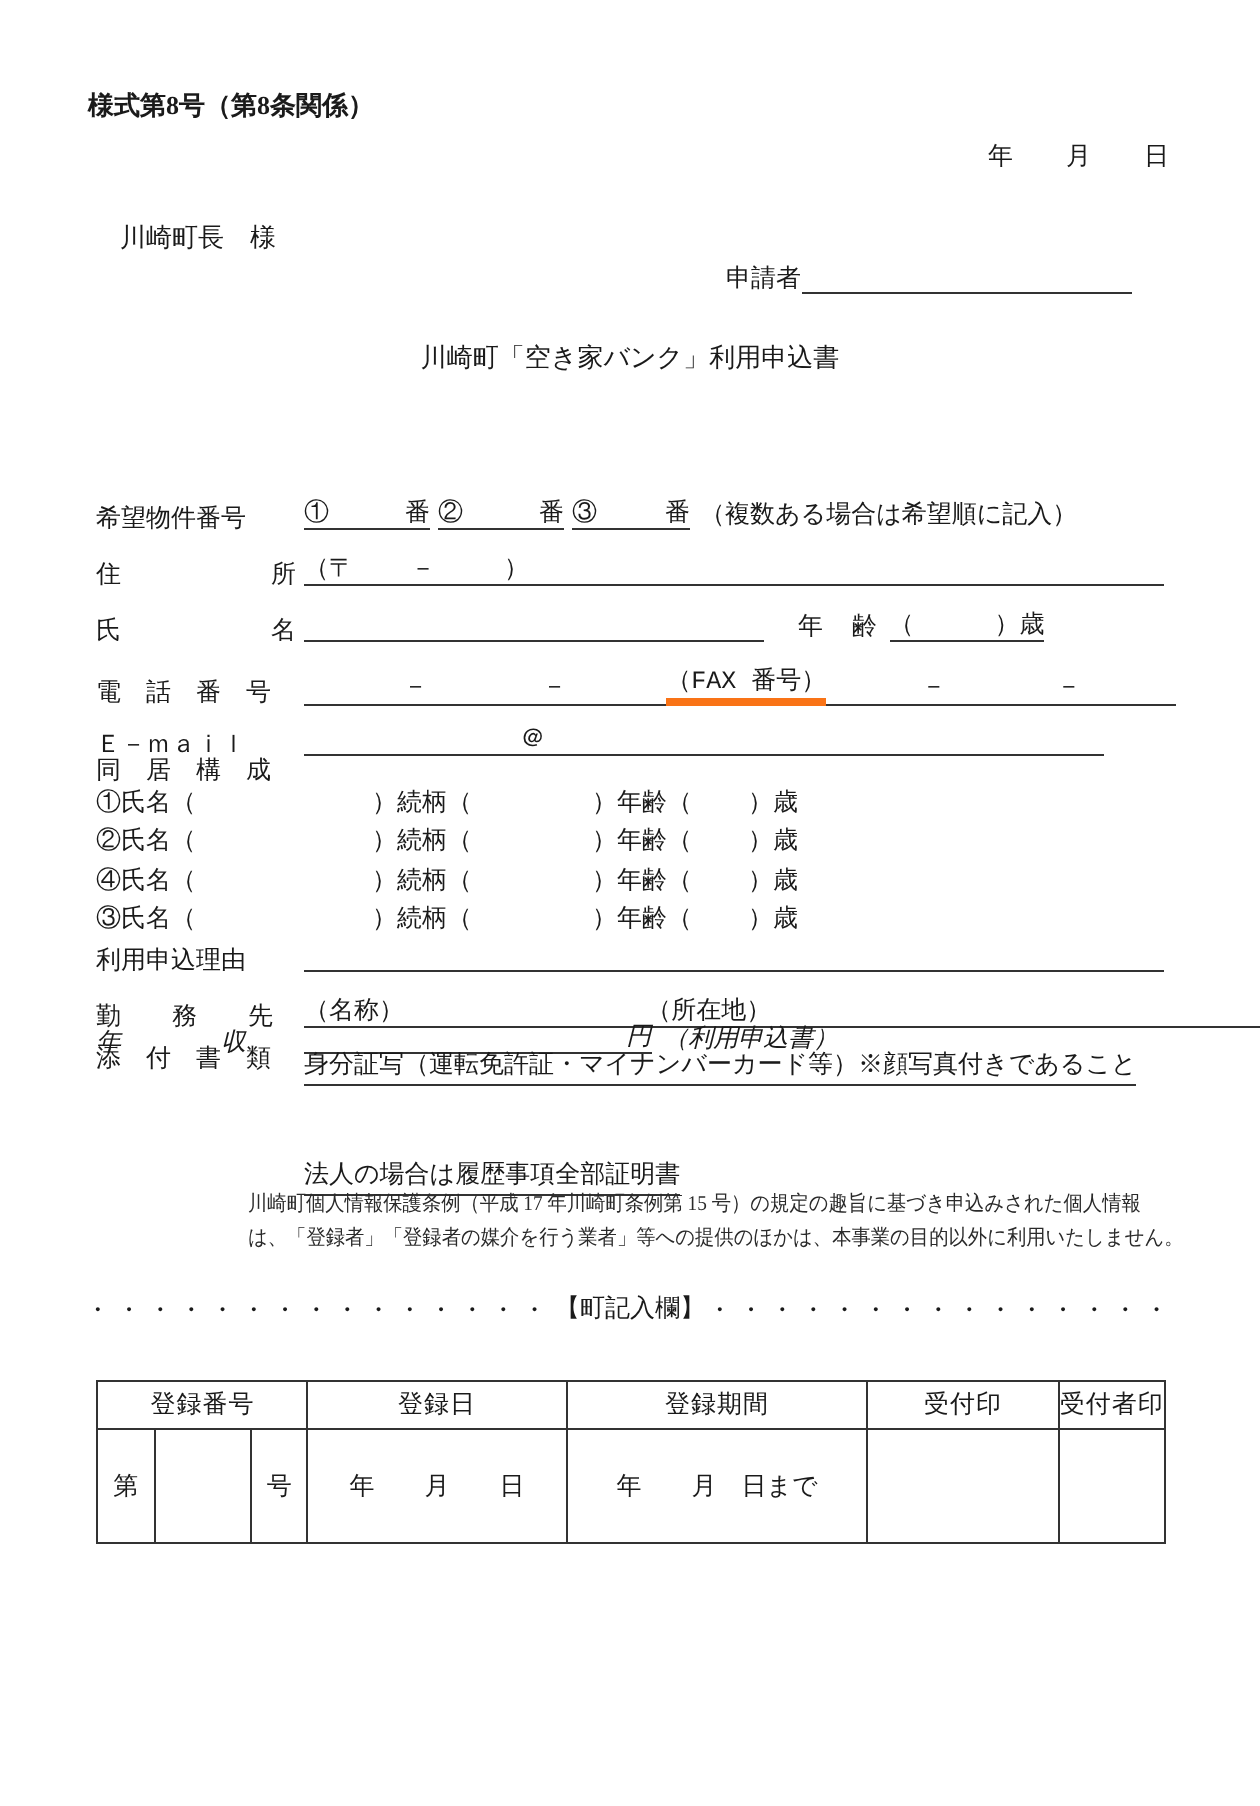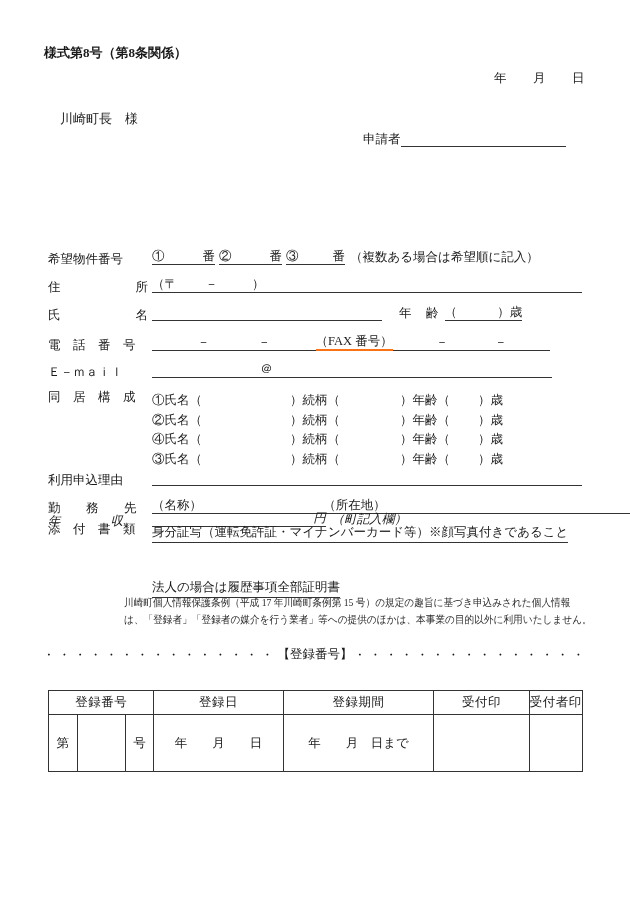--- a/index.html
+++ b/index.html
@@ -57,23 +57,23 @@
   #addressee  { position: absolute; left: 60px; top: 110px; font-size: 13px; white-space: nowrap; }
   #applicant-row { position: absolute; left: 363px; top: 132px; display: flex; align-items: flex-end; }
   #applicant-row .ul { width: 165px; }
   #doc-title { position: absolute; left: 0; right: 0; top: 170px; text-align: center; font-size: 13px; }
   #intro     { position: absolute; left: 50px; top: 211px; font-size: 13px; white-space: nowrap; }
 
   
   #r-bukken   { left: 48px; top: 249px; }
   #r-jusho    { left: 48px; top: 277px; }
   #r-shimei   { left: 48px; top: 305px; }
-  #r-tel      { left: 48px; top: 334px; }
+  #r-tel      { left: 48px; top: 334px; font-family: Liberation Mono, monospace; }
   #r-email    { left: 48px; top: 362px; }
-  #r-dokyo    { left: 48px; top: 391px; }
+  #r-dokyo    { left: 48px; top: 379px; flex-direction: column; }
   #r-riyu     { left: 48px; top: 470px; }
   #r-kinmu    { left: 48px; top: 498px; }
   #r-nenshu   { left: 48px; top: 511px; font-style: italic; }
   #r-tenpu    { left: 48px; top: 523px; }
 
   
   #r-bukken .seg { display: flex; align-items: flex-end; }
   #r-bukken .num-ul {
     border-bottom: 1px solid #333;
     font-size: 12.5px;
@@ -93,21 +93,21 @@
 
   
   #r-shimei .name-ul { width: 230px; }
   #r-shimei .age-lbl { font-size: 12.5px; line-height: 15px; padding: 0 5px 0 17px; white-space: nowrap; letter-spacing: 1px; }
   #r-shimei .age-ul { border-bottom: 1px solid #333; font-size: 12.5px; line-height: 15px; white-space: nowrap; }
   #r-shimei .age-gap { display: inline-block; width: 34px; }
 
   
   #r-tel .tel-ul { border-bottom: 1px solid #333; font-size: 12.5px; line-height: 15px; white-space: nowrap; }
   #r-tel .tg { display: inline-block; width: 42px; }
-  #r-tel .fax-lbl { border-bottom: 2px solid #f97316; font-size: 12.5px; line-height: 15px; white-space: nowrap; }
+  #r-tel .fax-lbl { border-bottom: 4px solid #f97316; font-size: 12.5px; line-height: 15px; white-space: nowrap; }
   #r-tel .fax-ul { border-bottom: 1px solid #333; font-size: 12.5px; line-height: 15px; white-space: nowrap; }
   #r-tel .fg { display: inline-block; width: 40px; }
 
   
   #r-email .mail-ul { border-bottom: 1px solid #333; width: 400px; font-size: 12.5px; line-height: 15px; white-space: nowrap; }
   #r-email .mg { display: inline-block; width: 105px; }
 
   
   #r-dokyo { display: flex; align-items: flex-start; }
   #r-dokyo .members { display: flex; flex-direction: column; justify-content: center; }
@@ -210,20 +210,21 @@
 
   <div id="form-code">様式第8号（第8条関係）</div>
   <div id="date-line">年　　月　　日</div>
   <div id="addressee">川崎町長　様</div>
 
   <div id="applicant-row">
     <span class="plain">申請者</span>
     <span class="ul"></span>
   </div>
 
+  <div id="doc-title">川崎町「空き家バンク」利用申込書</div>
 
   <div class="row" id="r-bukken">
     <span class="lbl-box">希望物件番号</span>
     <span class="seg">
       <span class="num-ul">
         <span>①</span>
         <span class="gap"></span>
         <span>番</span>
       </span>
       <span class="num-ul" style="margin-left:4px;">
@@ -331,39 +332,39 @@
       <span class="ls-gap"></span>
     </span>
   </div>
 
   <div class="row" id="r-nenshu">
     <span class="lbl-box">年　　　　収</span>
     <span class="money-ul">
       <span class="m-gap"></span>
       <span>円</span>
     </span>
-    <span class="note">（町記入欄）</span>
+    <span class="note">（利用申込書）</span>
   </div>
 
   <div class="row" id="r-tenpu">
     <span class="lbl-box">添　付　書　類</span>
     <span class="docs">
       <span class="doc">身分証写（運転免許証・マイナンバーカード等）※顔写真付きであること</span>
       <span class="doc">法人の場合は履歴事項全部証明書</span>
     </span>
   </div>
 
   <div id="privacy">
     <div class="pline">川崎町個人情報保護条例（平成 17 年川崎町条例第 15 号）の規定の趣旨に基づき申込みされた個人情報</div>
     <div class="pline">は、「登録者」「登録者の媒介を行う業者」等への提供のほかは、本事業の目的以外に利用いたしません。</div>
   </div>
 
   <div id="divider">
     <span class="dots left">・・・・・・・・・・・・・・・・・・・・・・・・・・・・・・・・・・・・・</span>
-    <span class="sec-label">【登録番号】</span>
+    <span class="sec-label">【町記入欄】</span>
     <span class="dots">・・・・・・・・・・・・・・・・・・・・・・・・・・・・・・・・・・・・・</span>
   </div>
 
   <table id="town-table">
     <thead>
       <tr>
         <th colspan="3" class="spread">登録番号</th>
         <th class="c-date spread">登録日</th>
         <th class="c-term spread">登録期間</th>
         <th class="c-seal spread">受付印</th>

